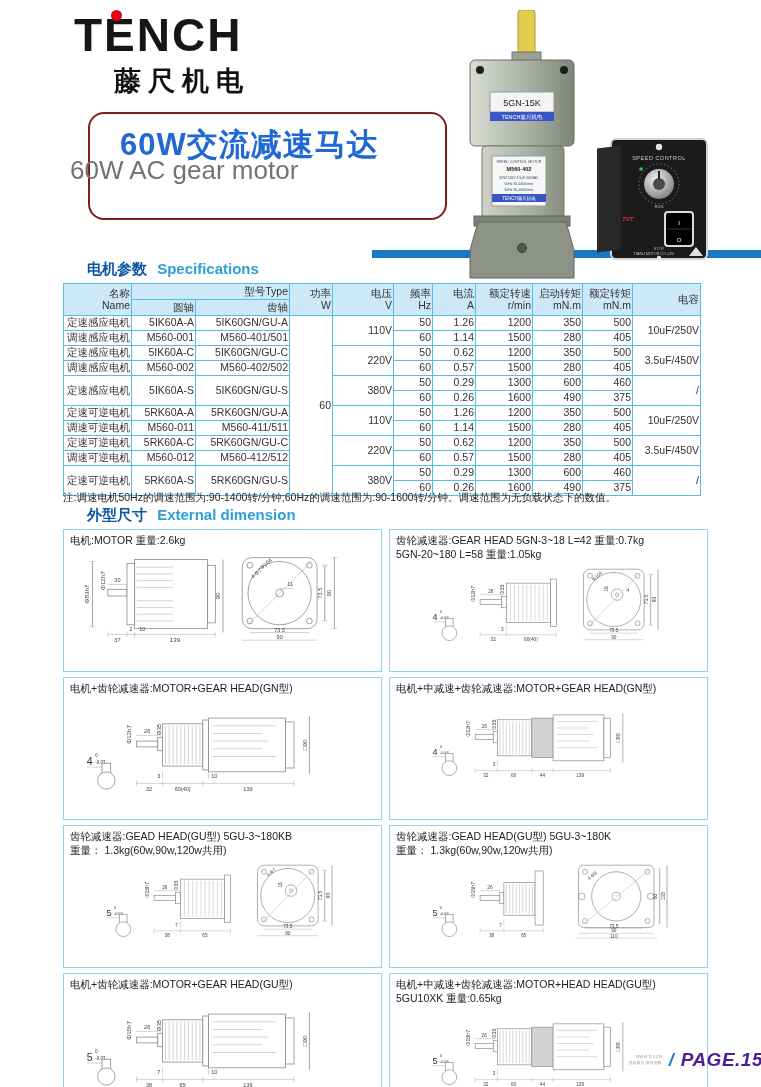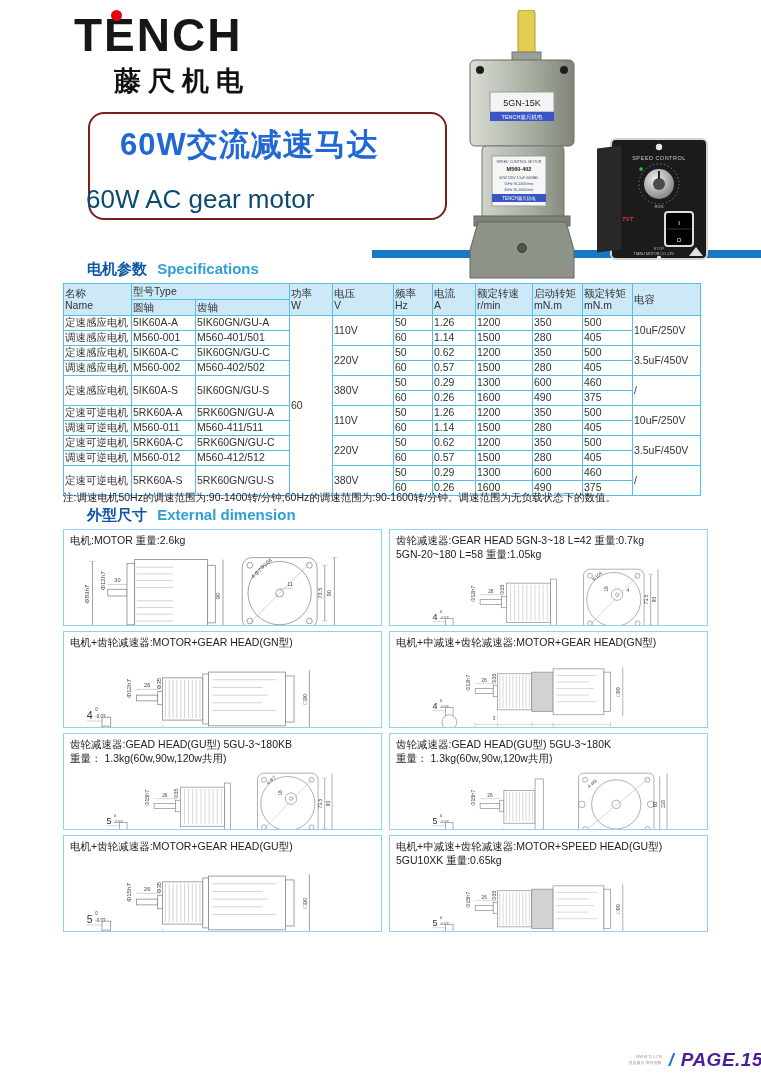--- a/index.html
+++ b/index.html
@@ -5,40 +5,40 @@
   html,body{margin:0;padding:0;background:#fff;}
   .page{position:relative;width:761px;height:1087px;background:#fff;overflow:hidden;
         font-family:Liberation Sans, sans-serif;color:#222;padding-left:28px;}
   
   .logo{position:absolute;left:74px;top:12px;}
   .logo-text{position:relative;font-size:46px;font-weight:900;letter-spacing:2px;color:#161616;line-height:1;}
   .logo-dot{position:absolute;left:37px;top:-2px;width:11px;height:11px;border-radius:50%;background:#e60012;}
   .logo-cn{font-size:27px;font-weight:700;letter-spacing:7px;color:#111;margin:5px 0 0 40px;text-align:center;}
   .title-box{position:absolute;left:88px;top:112px;width:355px;height:104px;border:2px solid #7f1d1d;border-radius:16px;}
   .title-cn{position:absolute;left:30px;top:10px;font-size:31px;font-weight:800;color:#2068d4;letter-spacing:1px;white-space:nowrap;}
-  .title-en{position:absolute;left:-20px;top:70px;font-size:26px;color:#0c4a6e;white-space:nowrap;margin-left:16px;}
+  .title-en{position:absolute;left:-20px;top:41px;font-size:26px;color:#737373;white-space:nowrap;}
   .blue-bar{position:absolute;left:372px;top:250px;width:389px;height:8px;background:#1779c4;}
   
   .photo{position:absolute;left:448px;top:10px;width:175px;height:274px;z-index:2;}
   .controller{position:absolute;left:610px;top:138px;width:98px;height:124px;z-index:2;}
   .controller-side{position:absolute;left:-13px;top:9px;width:24px;height:104px;background:#282828;transform:skewY(-7deg);}
   
   .sec-head{position:absolute;left:63px;font-size:15px;font-weight:700;white-space:nowrap;margin-left:24px;}
   .sec-head .cn{color:#0d57a6;}
   .sec-head .en{color:#2f9fd8;font-weight:600;margin-left:6px;}
   
   .spec-table{position:absolute;left:63px;top:283px;width:637px;border-collapse:collapse;table-layout:fixed;
-              font-size:10.5px;color:#333;text-align:left;}
+              font-size:10.5px;color:#333;text-align:right;}
   .spec-table th,.spec-table td{border:1px solid #54bfe4;padding:0 1px;font-weight:400;height:14px;
               line-height:1.05;overflow:hidden;white-space:nowrap;}
   .spec-table thead th{background:#cde9f7;height:15px;}
   .note{position:absolute;left:63px;top:491px;width:645px;font-size:10.5px;color:#222;white-space:nowrap;}
   
   .grid{position:absolute;left:63px;top:529px;width:645px;display:grid;grid-template-columns:319px 319px;gap:5px 7px;}
-  .panel{height:97px;border:1px solid #8ed4ee;background:#fff;padding:4px 6px 1px;box-sizing:border-box;overflow:hidden;}
+  .panel{height:143px;border:1px solid #8ed4ee;background:#fff;padding:4px 6px 1px;box-sizing:border-box;overflow:hidden;}
   .p-title{font-size:10.5px;color:#222;line-height:1.3;white-space:nowrap;}
   .panel svg.draw{display:block;margin:0 auto;width:296px;height:96px;}
   .panel.two svg.draw{height:82px;}
   
   .ln{fill:none;stroke:#858585;stroke-width:.8;}
   .lf{fill:#fff;stroke:#858585;stroke-width:.8;}
   .dl{fill:none;stroke:#a2a2a2;stroke-width:.5;}
   .gry{fill:#d2d2d2;stroke:#858585;stroke-width:.8;}
   .tx{font-size:6.5px;fill:#444;text-anchor:middle;}
   .ts{font-size:5.8px;fill:#444;text-anchor:middle;}
@@ -655,21 +655,21 @@
             <text class="ts" x="141" y="85">10</text>
           <path class="dl" d="M60 91h164M60 88v6M87 88v6M129 88v6M224 88v6"></path>
           <text class="ts" x="73" y="99">38</text>
           <text class="ts" x="108" y="99">65</text>
           <text class="ts" x="176" y="99">139</text>
         </g>
       </svg>
     </div>
 
     <div class="panel two">
-      <div class="p-title">电机+中减速+齿轮减速器:MOTOR+SPEED HEAD(GU型)</div>
+      <div class="p-title">电机+中减速+齿轮减速器:MOTOR+HEAD HEAD(GU型)</div>
       <div class="p-title">5GU10XK  重量:0.65kg</div>
       <svg class="draw" viewBox="0 0 300 100">
         <g>
           <text class="kt" x="8" y="72">5</text>
           <text class="ks" x="17" y="64">0</text>
           <text class="ks" x="17" y="71">-0.03</text>
           <path class="dl" d="M8 74h24"></path>
           <rect class="lf" x="24" y="70" width="9" height="12"></rect>
             <circle class="lf" cx="28.5" cy="88" r="9"></circle>
         </g>

